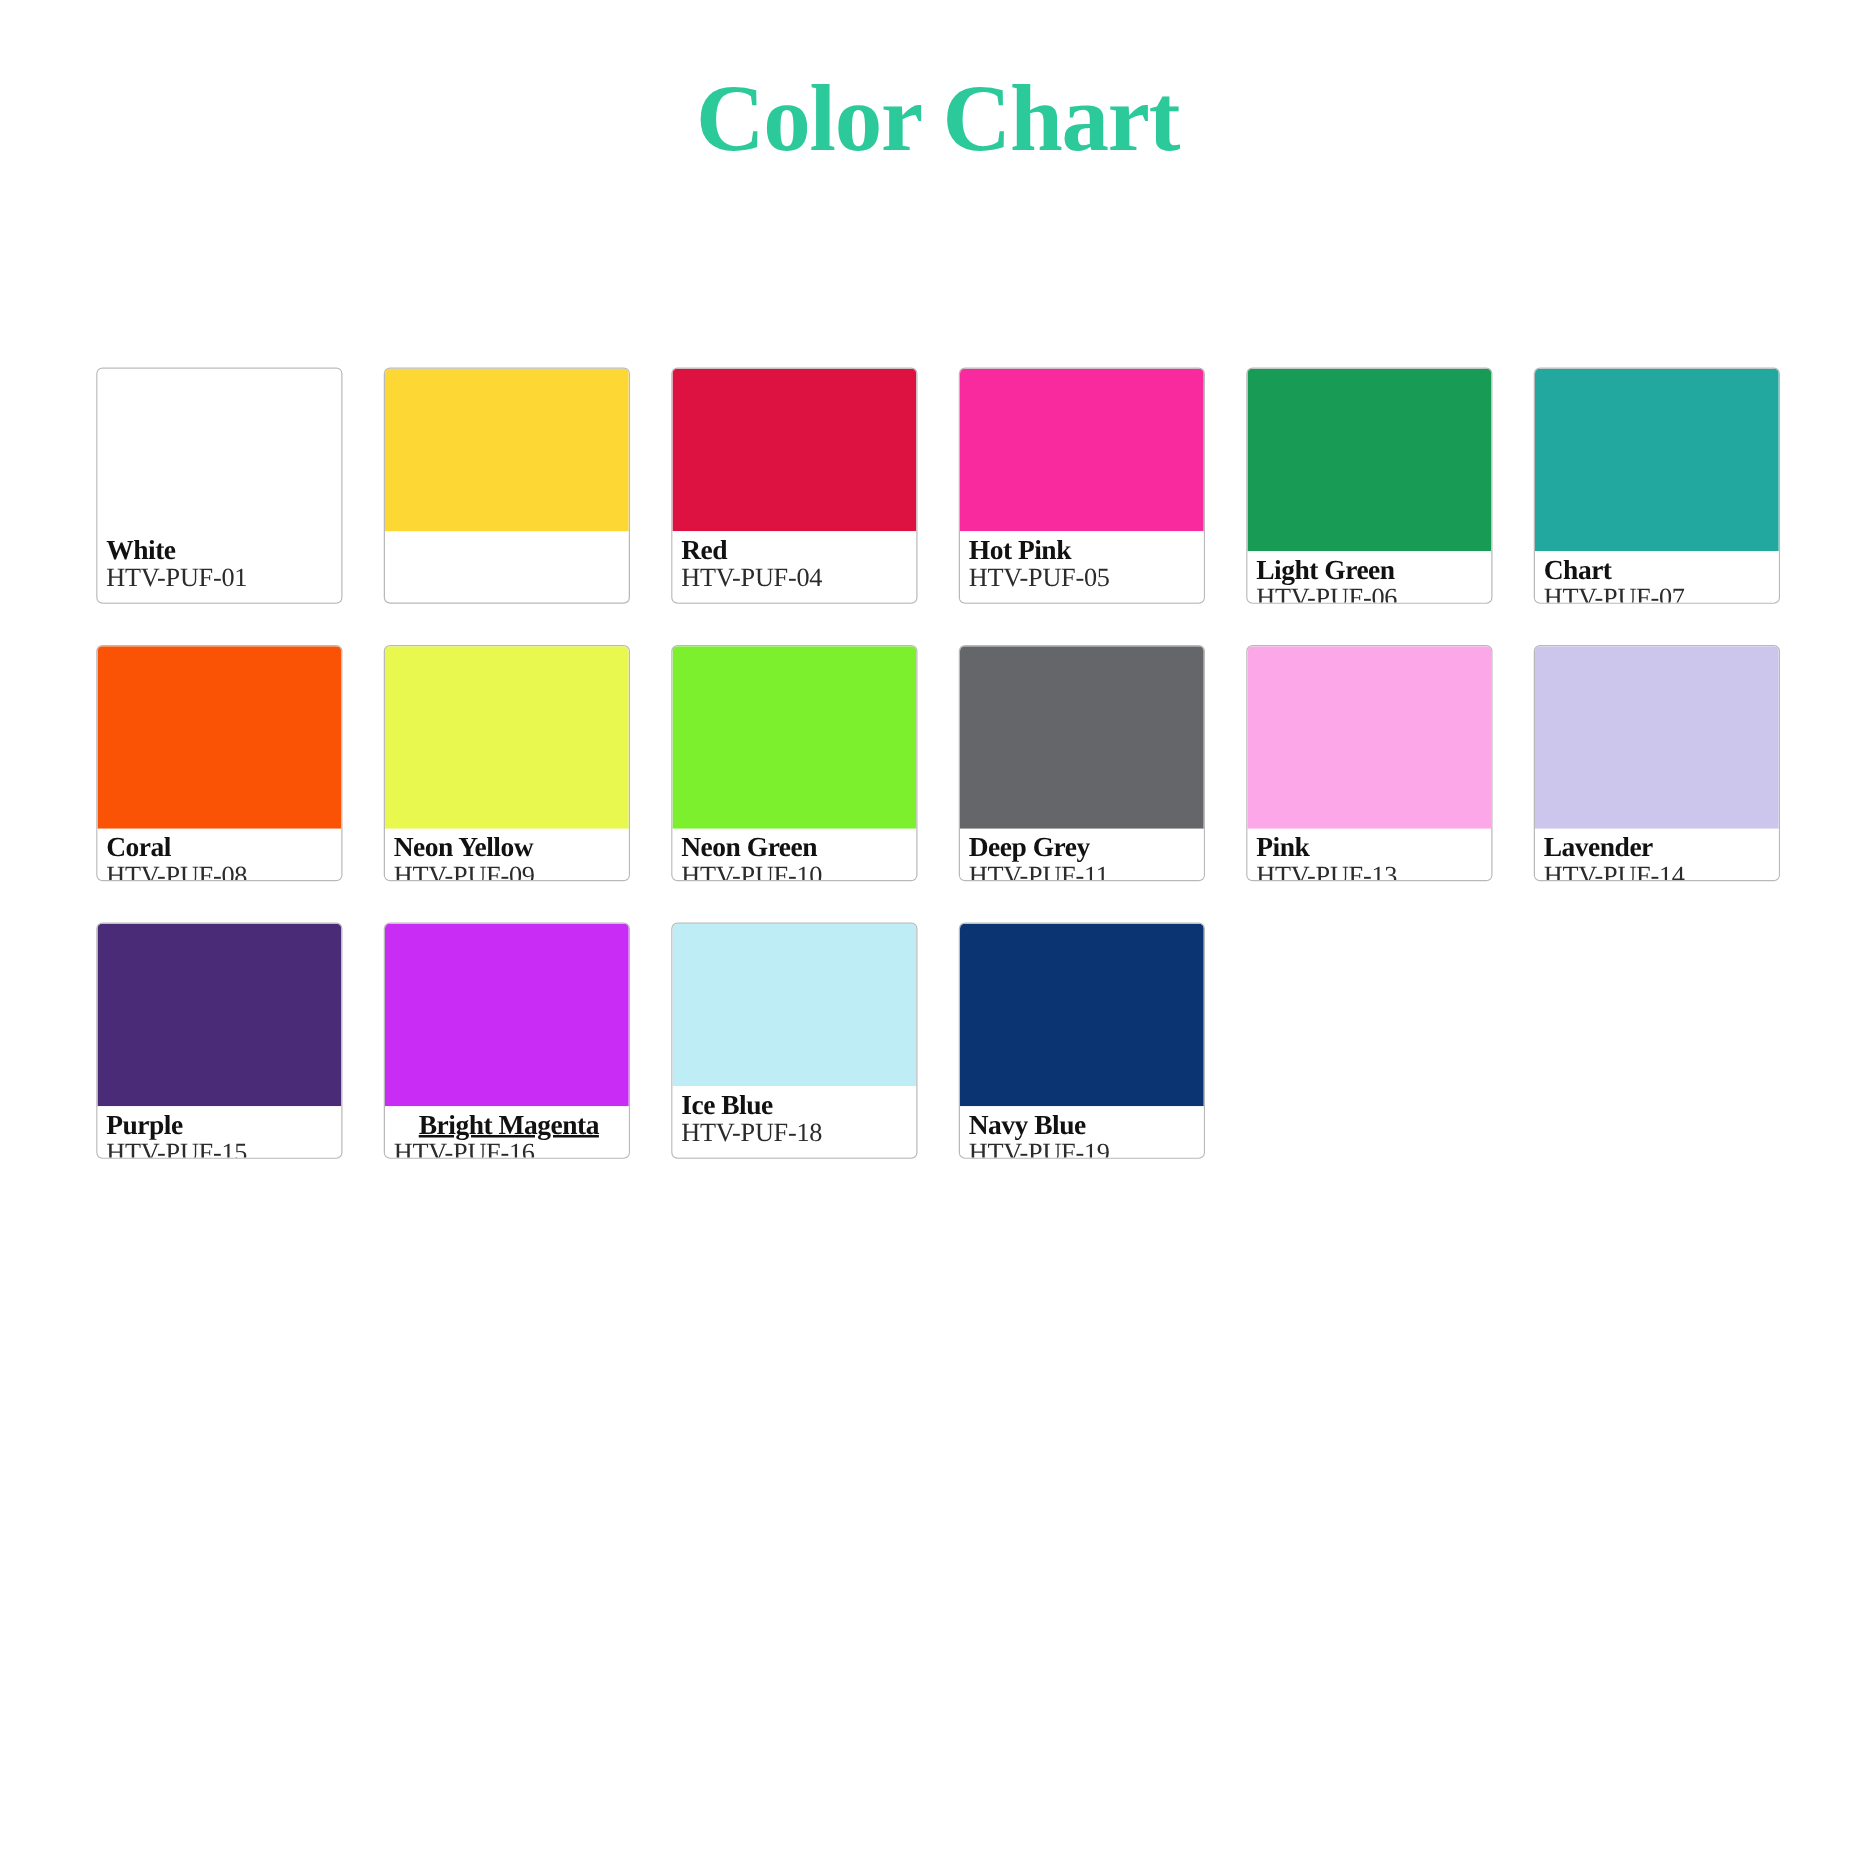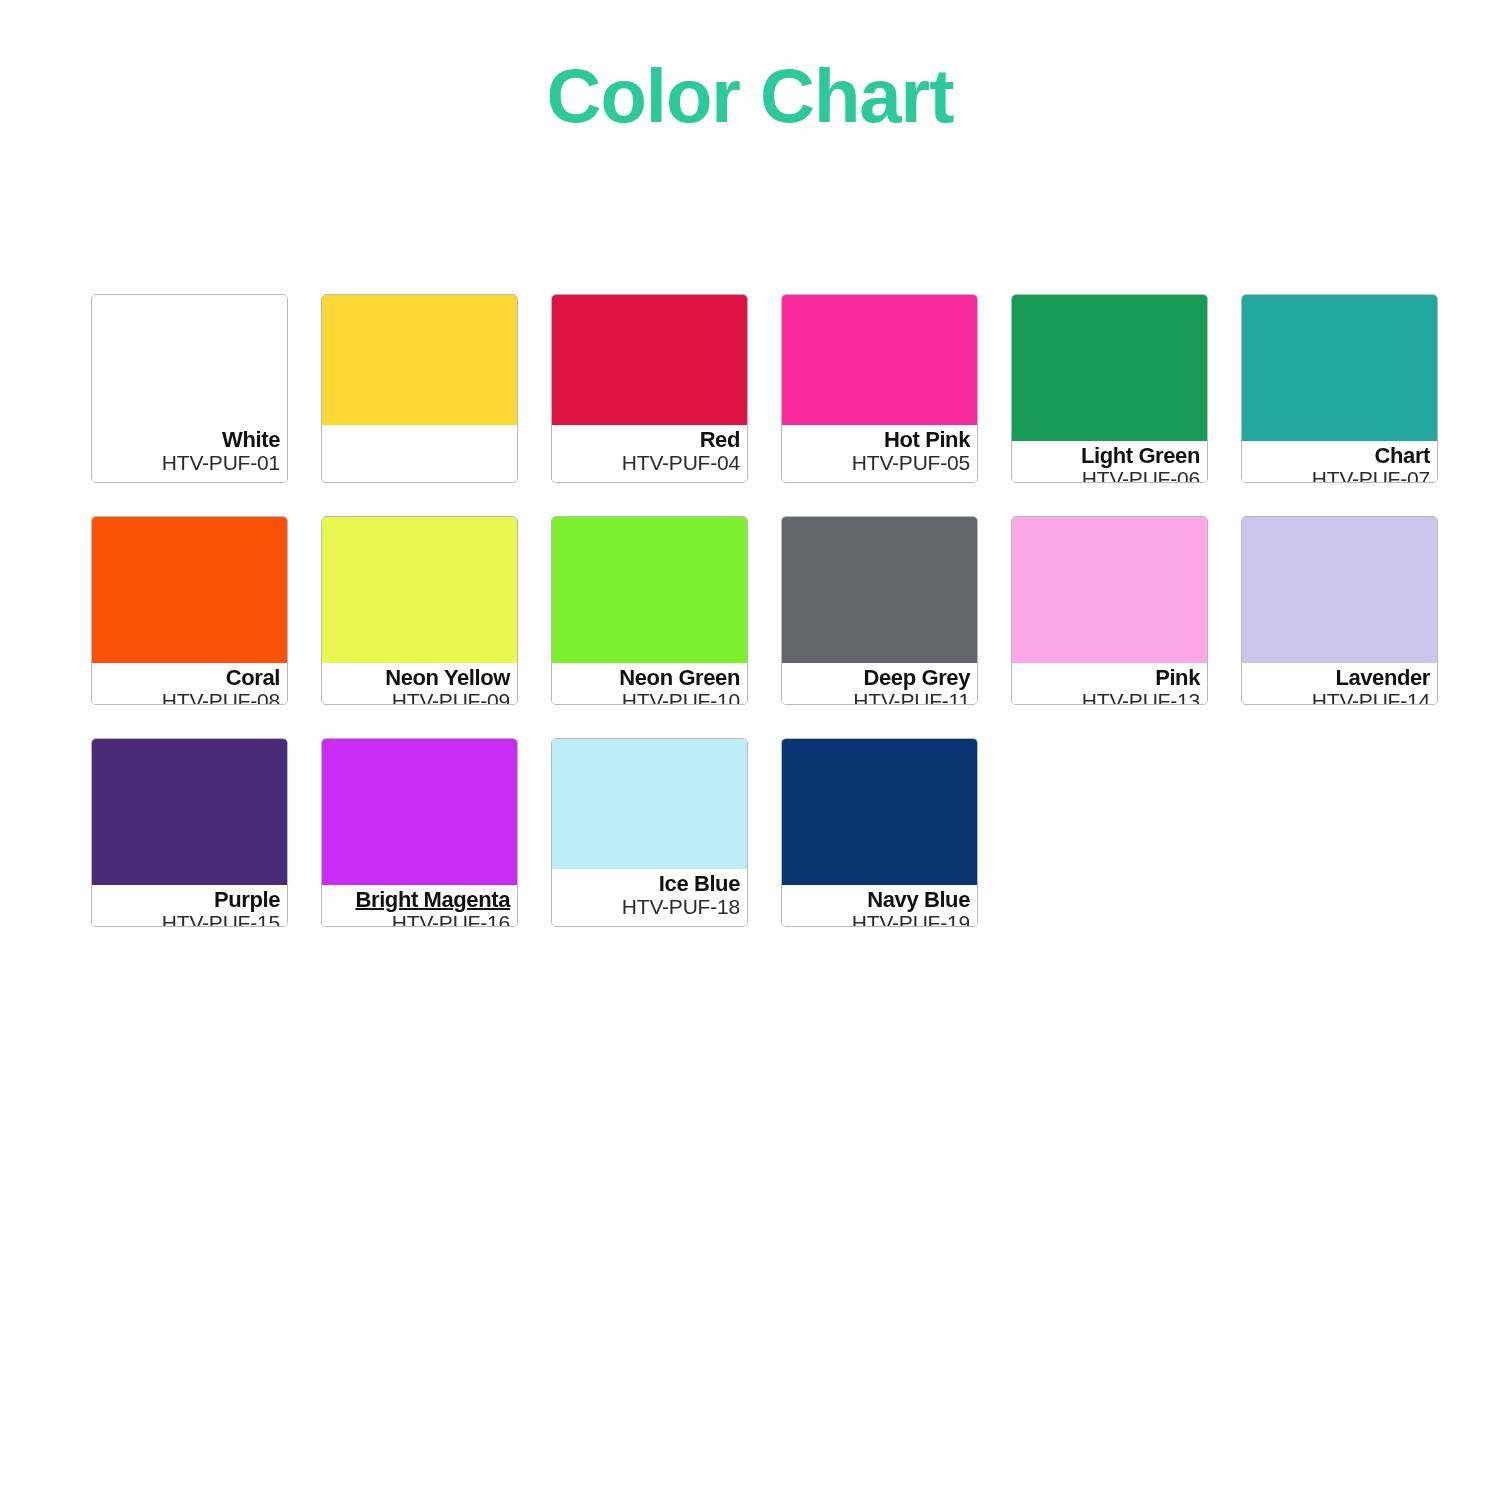--- a/index.html
+++ b/index.html
@@ -14,47 +14,47 @@
     font-family: "Liberation Sans", sans-serif;
     -webkit-font-smoothing: antialiased;
     overflow: hidden;
   }
 
   .page {
     position: relative;
     width: 1500px;
     height: 1500px;
     box-sizing: border-box;
+    font-family: Liberation Serif, serif;
   }
 
   .chart-title {
     position: absolute;
     top: 50px;
     left: 0;
     width: 1500px;
     text-align: center;
     font-size: 76px;
     font-weight: bold;
     letter-spacing: -1px;
     color: #2CC99B;
     line-height: 1.2;
     margin: 0;
   }
 
   .swatch-grid {
     position: absolute;
     top: 294px;
-    left: 91px;
+    left: 77px;
     width: 1348px;
     display: grid;
     grid-template-columns: repeat(6, 197px);
     grid-auto-rows: 193px;
     column-gap: 33px;
     row-gap: 29px;
-    text-align: right;
   }
 
   .swatch-card {
     position: relative;
     width: 197px;
     height: 189px;
     box-sizing: border-box;
     border: 1px solid #b9b9b9;
     border-radius: 5px;
     background: #ffffff;
@@ -89,20 +89,21 @@
     color: #111111;
     letter-spacing: -0.4px;
     line-height: 1.05;
     white-space: nowrap;
   }
 
   .swatch-name.underlined {
     text-decoration: underline;
     text-decoration-thickness: 2px;
     text-underline-offset: 1px;
+    margin-left: 20px;
   }
 
   .swatch-code {
     font-size: 21px;
     font-weight: normal;
     color: #2b2b2b;
     letter-spacing: -0.2px;
     line-height: 1.12;
     white-space: nowrap;
   }

